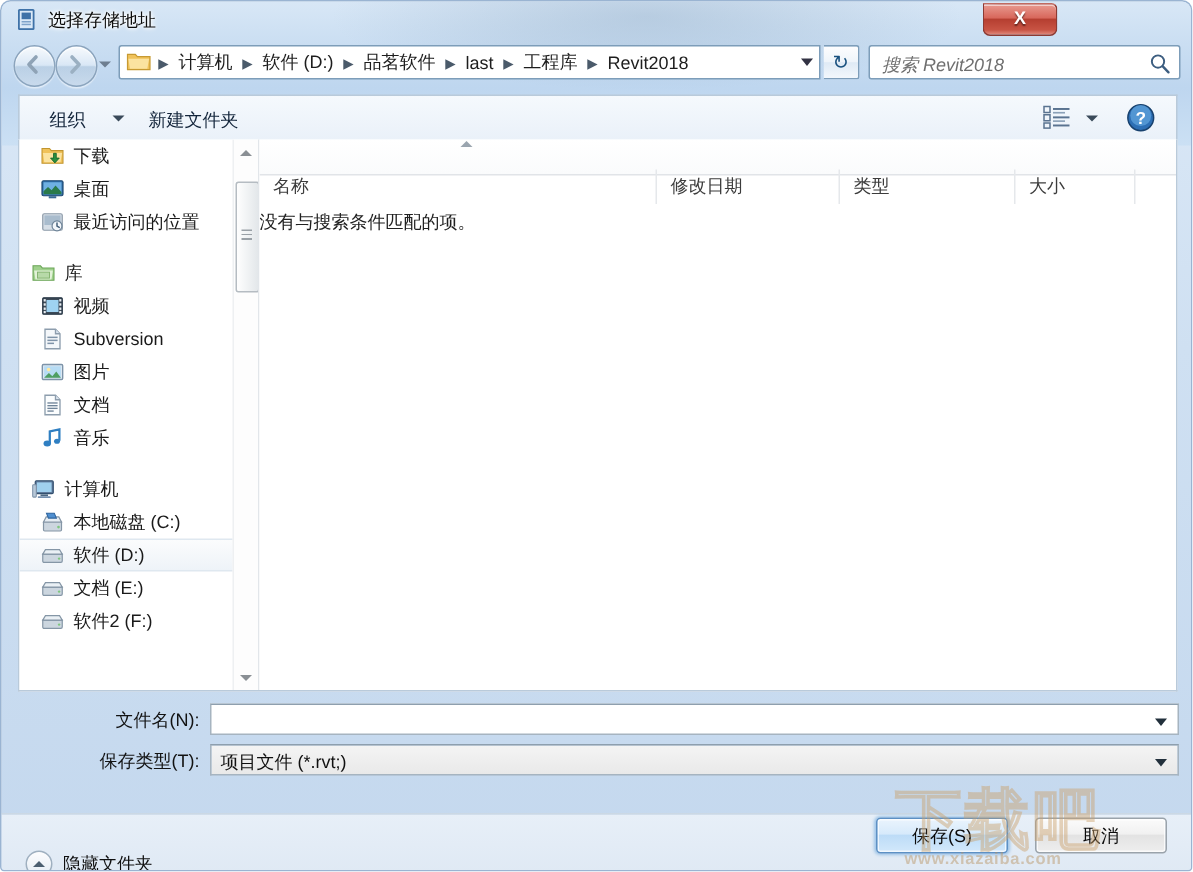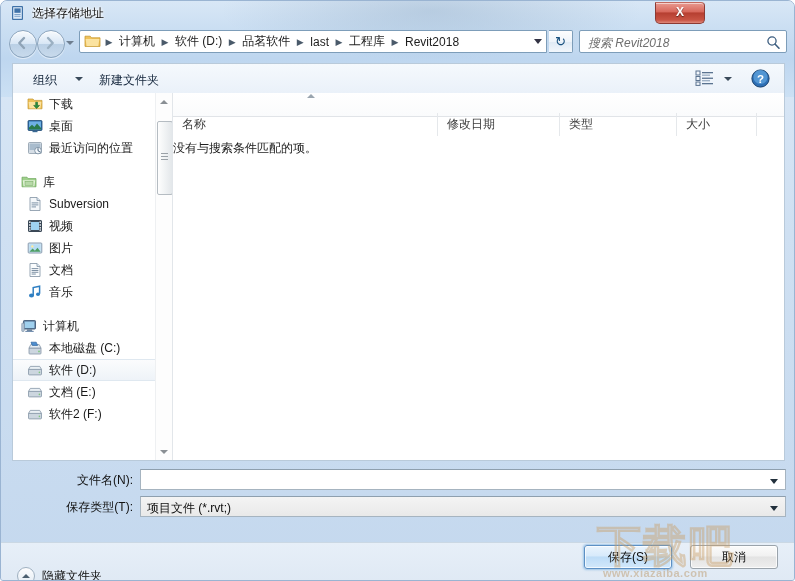--- a/index.html
+++ b/index.html
@@ -656,51 +656,51 @@
               <path d="M1 3.2h5l1.2 1.4H15v8.2H1z" fill="#9fd08c" stroke="#6ba557" stroke-width=".7"></path>
               <path d="M1.7 6.3h12.6l-1 6H2.6z" fill="#e2f2d8"></path>
               <rect x="4" y="7.4" width="8" height="4" fill="#b7d9a8" stroke="#7fb06a" stroke-width=".6"></rect>
             </svg>
           </span>
           <span class="nav-label">库</span>
         </div>
         <div class="nav-row">
           <span class="nav-ico">
             <svg width="16" height="16" viewBox="0 0 16 16">
-              <path d="M3 1.5h7l3 3v10H3z" fill="#f4f7fa" stroke="#8d9dad" stroke-width=".9"></path>
-              <path d="M10 1.5v3h3" fill="#d8e3ee" stroke="#8d9dad" stroke-width=".9"></path>
-              <rect x="4.6" y="6.4" width="6.8" height="1" fill="#7f93a8"></rect>
-              <rect x="4.6" y="8.4" width="6.8" height="1" fill="#7f93a8"></rect>
-              <rect x="4.6" y="10.4" width="4.4" height="1" fill="#7f93a8"></rect>
-            </svg>
-          </span>
-          <span class="nav-label">Subversion</span>
-        </div>
-        <div class="nav-row">
-          <span class="nav-ico">
-            <svg width="16" height="16" viewBox="0 0 16 16">
               <rect x="1.5" y="2.5" width="13" height="11" rx=".6" fill="#3c4a58" stroke="#20303f" stroke-width=".8"></rect>
               <rect x="4" y="4" width="8" height="8" fill="#9fd3f2"></rect>
               <g fill="#e9eef3">
                 <rect x="2.1" y="3.4" width="1.4" height="1.6"></rect>
                 <rect x="2.1" y="6.2" width="1.4" height="1.6"></rect>
                 <rect x="2.1" y="9" width="1.4" height="1.6"></rect>
                 <rect x="2.1" y="11.3" width="1.4" height="1.5"></rect>
                 <rect x="12.5" y="3.4" width="1.4" height="1.6"></rect>
                 <rect x="12.5" y="6.2" width="1.4" height="1.6"></rect>
                 <rect x="12.5" y="9" width="1.4" height="1.6"></rect>
                 <rect x="12.5" y="11.3" width="1.4" height="1.5"></rect>
               </g>
             </svg>
           </span>
           <span class="nav-label">视频</span>
         </div>
         <div class="nav-row">
           <span class="nav-ico">
             <svg width="16" height="16" viewBox="0 0 16 16">
+              <path d="M3 1.5h7l3 3v10H3z" fill="#f4f7fa" stroke="#8d9dad" stroke-width=".9"></path>
+              <path d="M10 1.5v3h3" fill="#d8e3ee" stroke="#8d9dad" stroke-width=".9"></path>
+              <rect x="4.6" y="6.4" width="6.8" height="1" fill="#7f93a8"></rect>
+              <rect x="4.6" y="8.4" width="6.8" height="1" fill="#7f93a8"></rect>
+              <rect x="4.6" y="10.4" width="4.4" height="1" fill="#7f93a8"></rect>
+            </svg>
+          </span>
+          <span class="nav-label">Subversion</span>
+        </div>
+        <div class="nav-row">
+          <span class="nav-ico">
+            <svg width="16" height="16" viewBox="0 0 16 16">
               <rect x="1.2" y="3" width="13.6" height="10" rx=".8" fill="#dbe7f2" stroke="#7d93a8" stroke-width=".9"></rect>
               <rect x="2.4" y="4.2" width="11.2" height="7.6" fill="#b7dcf4"></rect>
               <circle cx="5.4" cy="6.4" r="1.2" fill="#ffe9a0"></circle>
               <path d="M2.4 11.8l3.2-3.2 2.3 2.2 2.6-3.1 3.1 4.1z" fill="#4f9e63"></path>
             </svg>
           </span>
           <span class="nav-label">图片</span>
         </div>
         <div class="nav-row">
           <span class="nav-ico">

